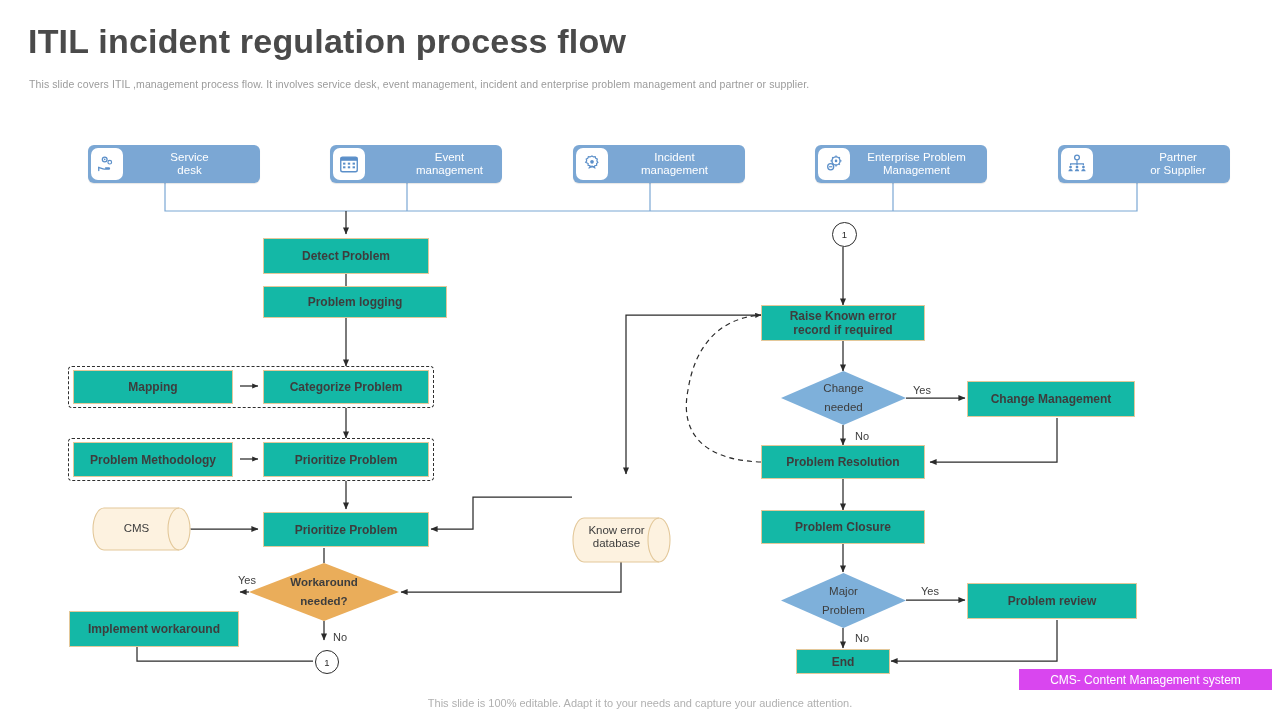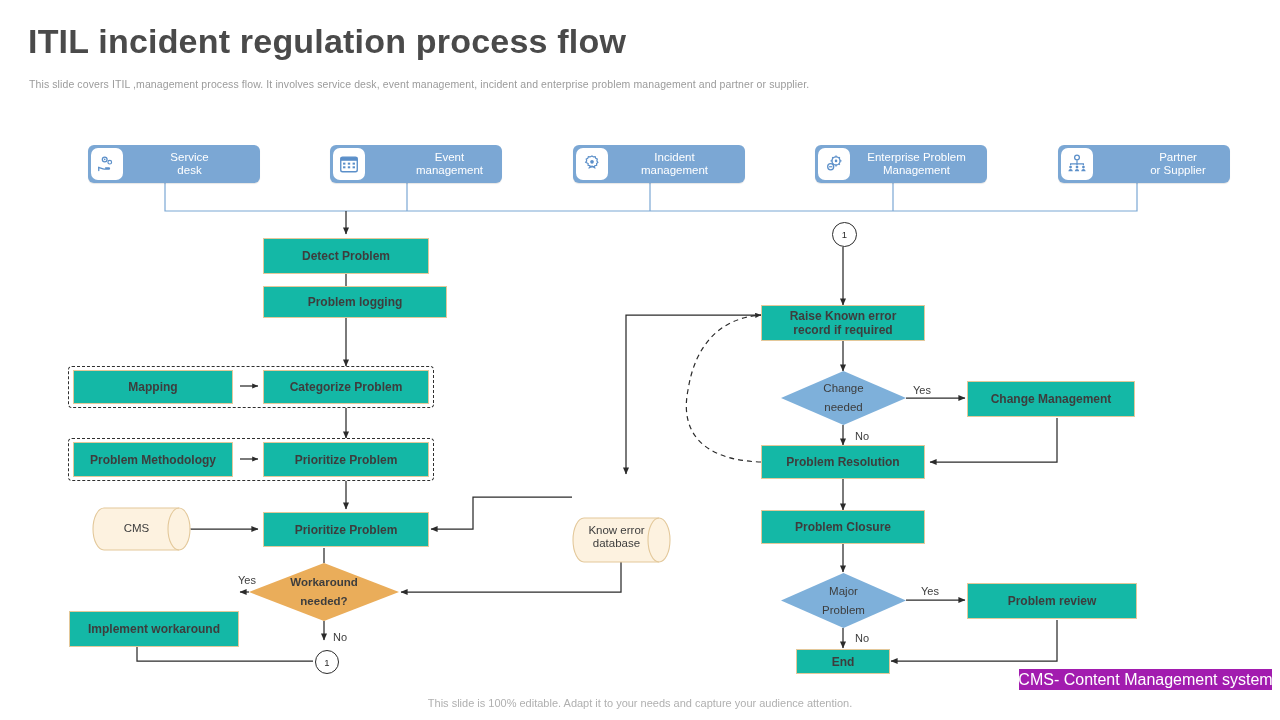--- a/index.html
+++ b/index.html
@@ -74,22 +74,22 @@
   .cylinder{position:absolute;}
   .cylinder .ctext{
     position:absolute;left:0;top:0;width:100%;height:100%;
     display:flex;align-items:center;justify-content:center;
     font-size:11.5px;line-height:13.5px;color:#3d3d3d;text-align:center;
     white-space:pre-line;z-index:2;padding-right:10px;box-sizing:border-box;
   }
 
   
   .legend{
-    position:absolute;background:#a21caf;color:#ffffff;
-    font-size:16px;display:flex;align-items:center;justify-content:center;
+    position:absolute;background:#d946ef;color:#ffffff;
+    font-size:12px;display:flex;align-items:center;justify-content:center;
     white-space:nowrap;
   }
   .footnote{
     position:absolute;left:0;top:697px;width:1280px;text-align:center;
     font-size:11px;color:#b0b0b0;
   }
   .pagebadge{
     position:absolute;right:18px;top:838px;font-size:11px;color:#9b9b9b;
   }
   .pagenum{

